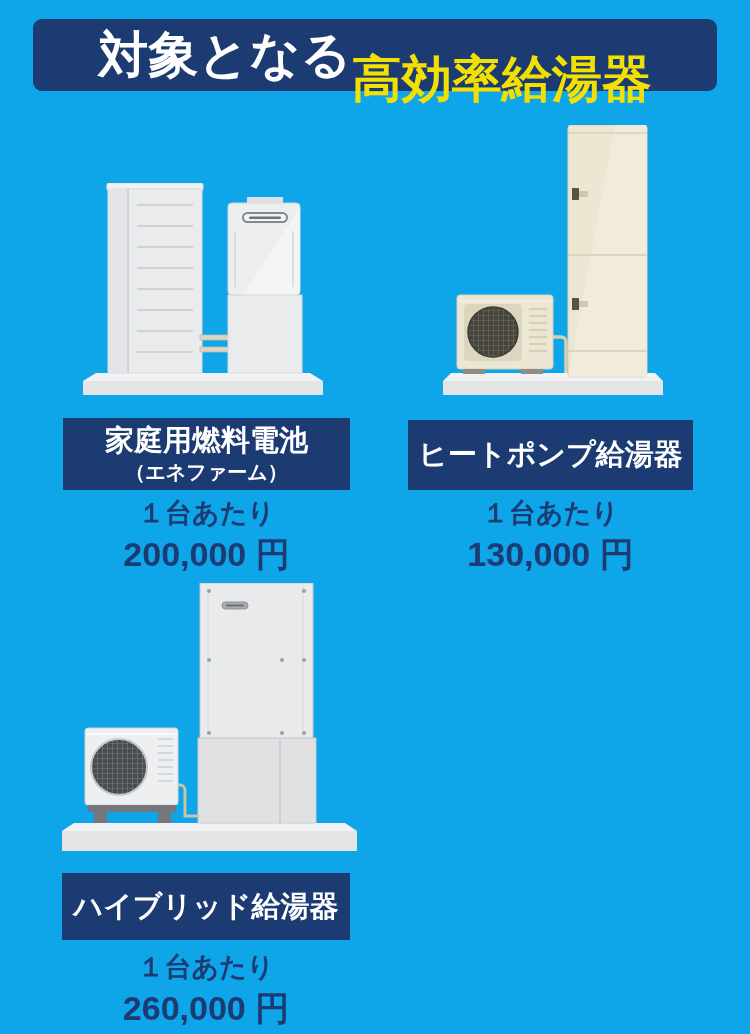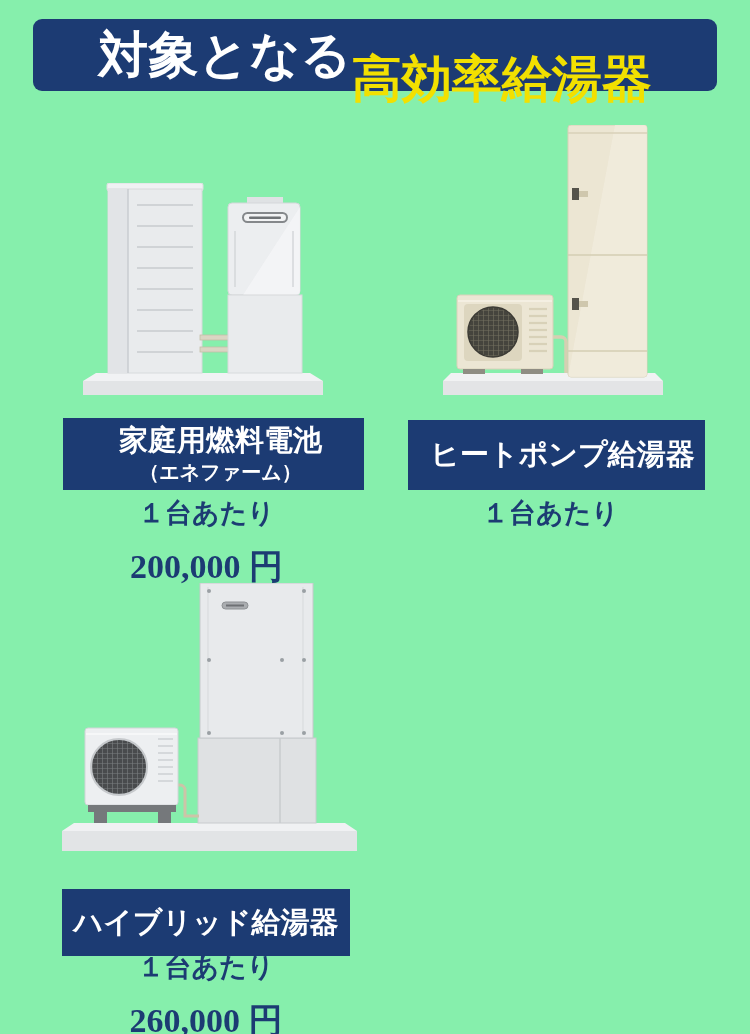--- a/index.html
+++ b/index.html
@@ -1,46 +1,46 @@
 <!DOCTYPE html>
 <html><head>
 <meta charset="utf-8">
 <style>
   html,body{margin:0;padding:0;background:#ffffff;}
   .page{
-    position:relative;width:750px;height:1034px;background:#86efac;overflow:hidden;
-    font-family:Liberation Serif, serif;
+    position:relative;width:750px;height:1034px;background:#0ea5e9;overflow:hidden;
+    font-family:Liberation Sans, sans-serif;
   }
   
   .header{
     position:absolute;left:33px;top:19px;width:684px;height:72px;
     background:#1c3b73;border-radius:9px;
     display:flex;align-items:center;justify-content:center;
     font-size:50px;font-weight:700;line-height:1;letter-spacing:0;
     white-space:nowrap;
   }
   .header .t-white{color:#ffffff;}
   .header .t-yellow{color:#f2e000;margin-top:48px;}
   
   .label-box{
     position:absolute;background:#1c3b73;color:#ffffff;
     display:flex;flex-direction:column;align-items:center;justify-content:center;
     text-align:center;font-weight:700;line-height:1.15;
   }
   .label-main{font-size:29px;}
   .label-sub{font-size:20px;margin-top:3px;}
-  .label1{left:63px;top:418px;width:287px;height:72px;padding-left:14px;}
-  .label2{left:408px;top:420px;width:285px;height:70px;padding-left:12px;}
-  .label3{left:62px;top:873px;width:288px;height:67px;margin-top:16px;}
+  .label1{left:63px;top:418px;width:287px;height:72px;}
+  .label2{left:408px;top:420px;width:285px;height:70px;}
+  .label3{left:62px;top:873px;width:288px;height:67px;}
   
   .price-block{
     position:absolute;text-align:center;color:#1c3b73;font-weight:700;
   }
   .price-block .unit-label{font-size:27px;line-height:1.25;}
-  .price-block .price{font-size:34px;line-height:1.2;margin-top:16px;}
+  .price-block .price{font-size:34px;line-height:1.2;margin-top:3px;}
   .price1{left:63px;top:497px;width:287px;}
   .price2{left:408px;top:497px;width:285px;}
   .price3{left:62px;top:951px;width:288px;}
   
   .illo{position:absolute;display:block;}
   .illo1{left:83px;top:183px;width:240px;height:212px;}
   .illo2{left:443px;top:125px;width:220px;height:270px;}
   .illo3{left:62px;top:583px;width:295px;height:268px;}
 </style>
 </head>
@@ -156,20 +156,21 @@
       <rect x="20" y="244" width="22" height="5" fill="#8f8d83"></rect>
       <rect x="78" y="244" width="22" height="5" fill="#8f8d83"></rect>
     </g>
   </svg>
 
   <div class="label-box label2">
     <span class="label-main">ヒートポンプ給湯器</span>
   </div>
   <div class="price-block price2">
     <div class="unit-label">１台あたり</div>
+    <div class="price">130,000 円</div>
   </div>
 
   <svg class="illo illo3" viewBox="0 0 295 268">
     <g>
       <polygon points="12,240 283,240 295,248 0,248" fill="#f0f1f3"></polygon>
       <rect x="0" y="248" width="295" height="20" fill="#e2e4e6"></rect>
     </g>
     <g>
       <rect x="136" y="155" width="118" height="85" fill="#dfe1e3" stroke="#c8cbce" stroke-width="1"></rect>
       <line x1="218" y1="155" x2="218" y2="240" stroke="#c8cbce" stroke-width="1.5"></line>

